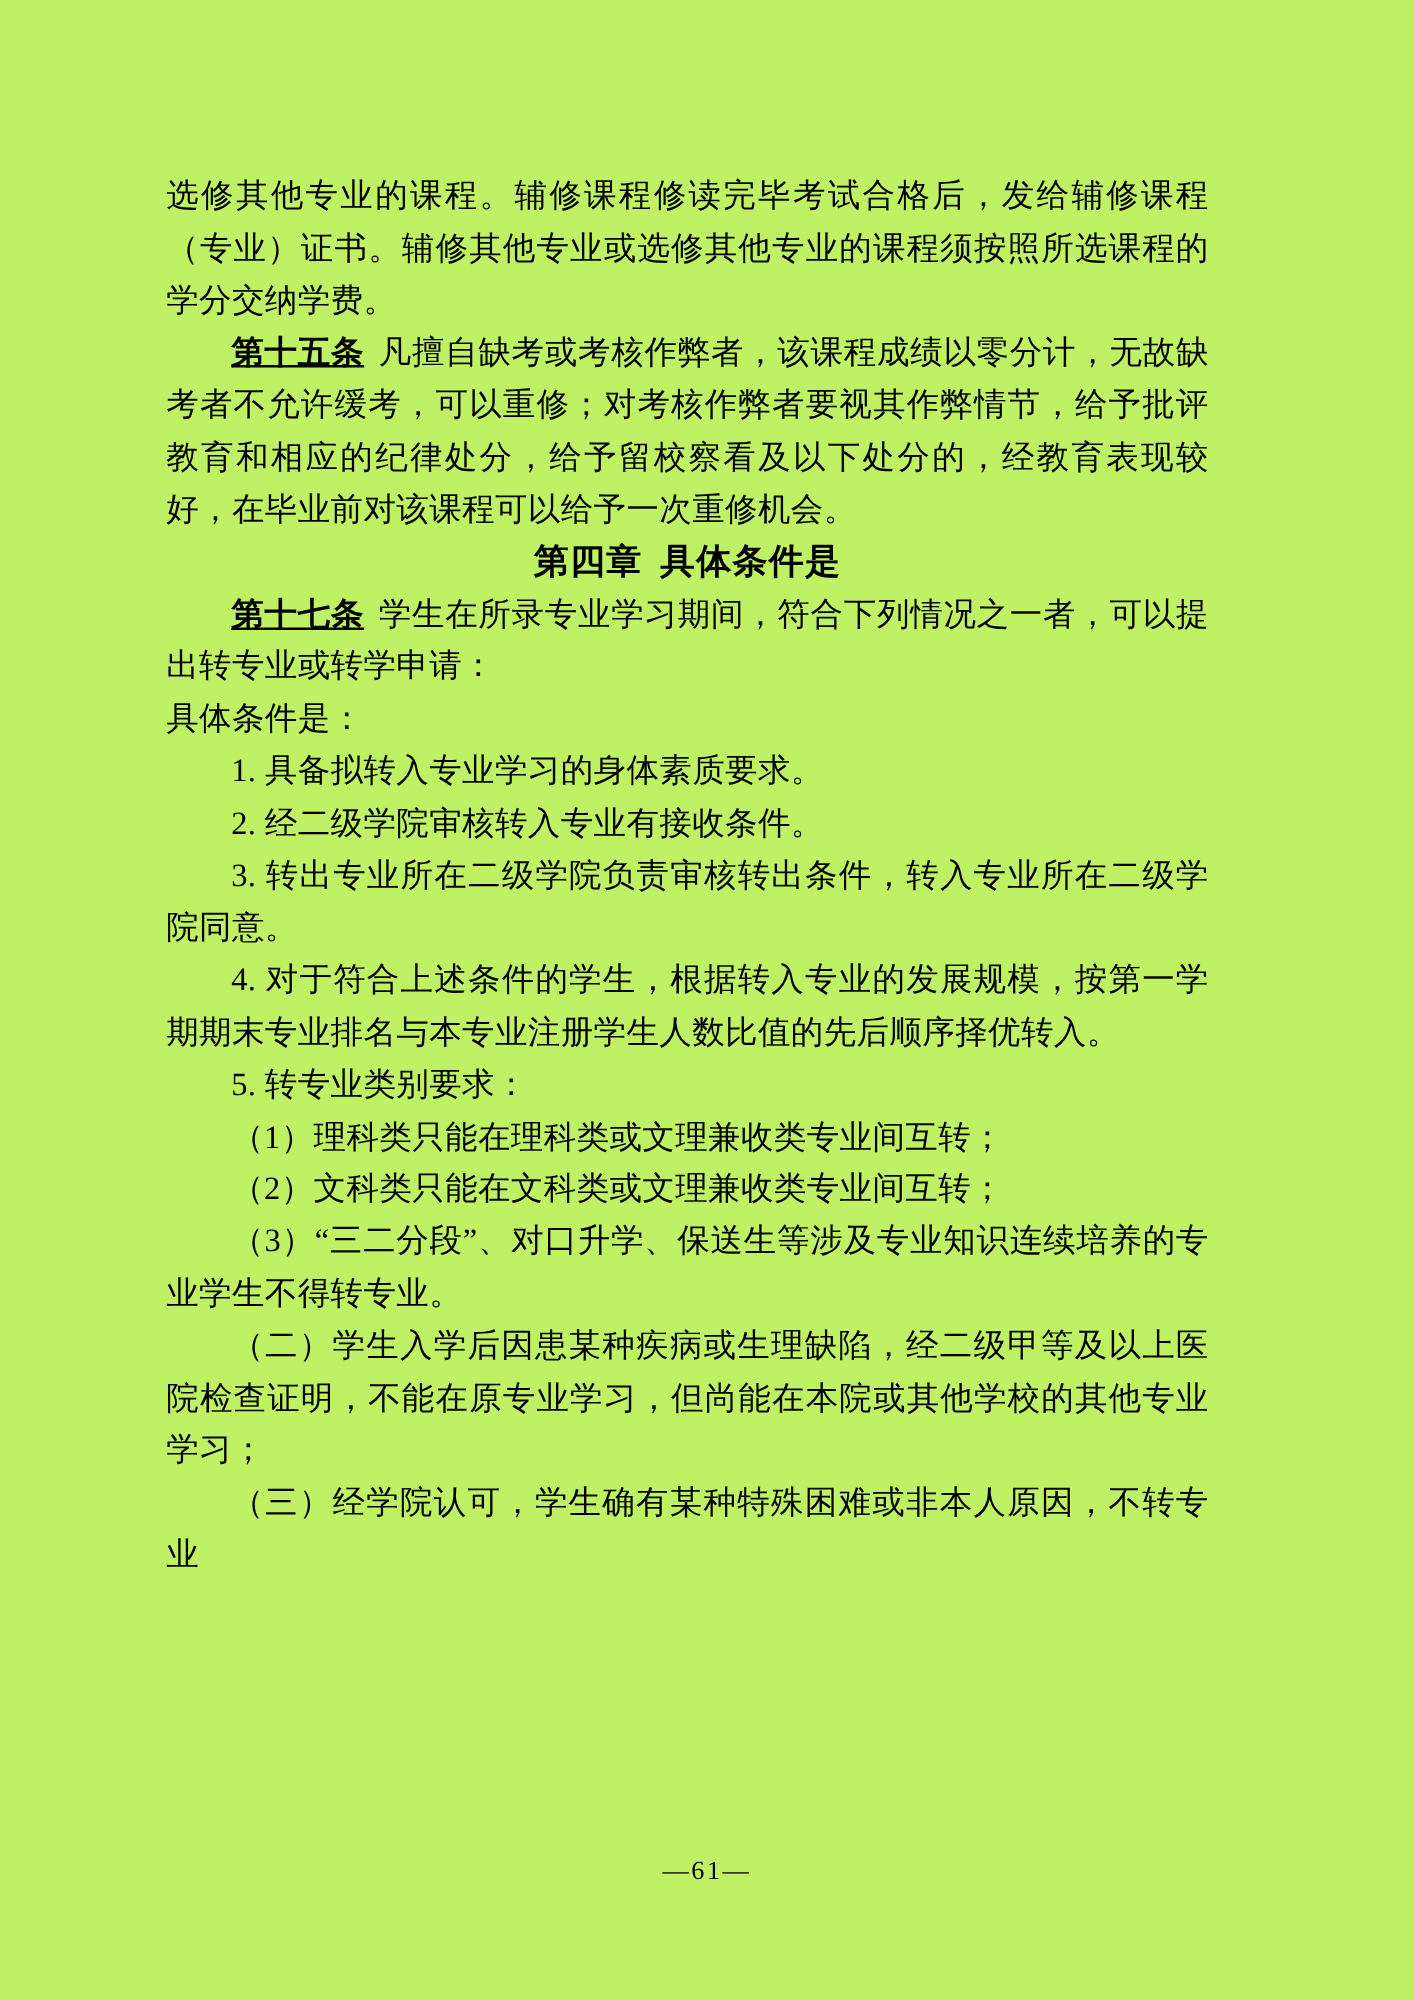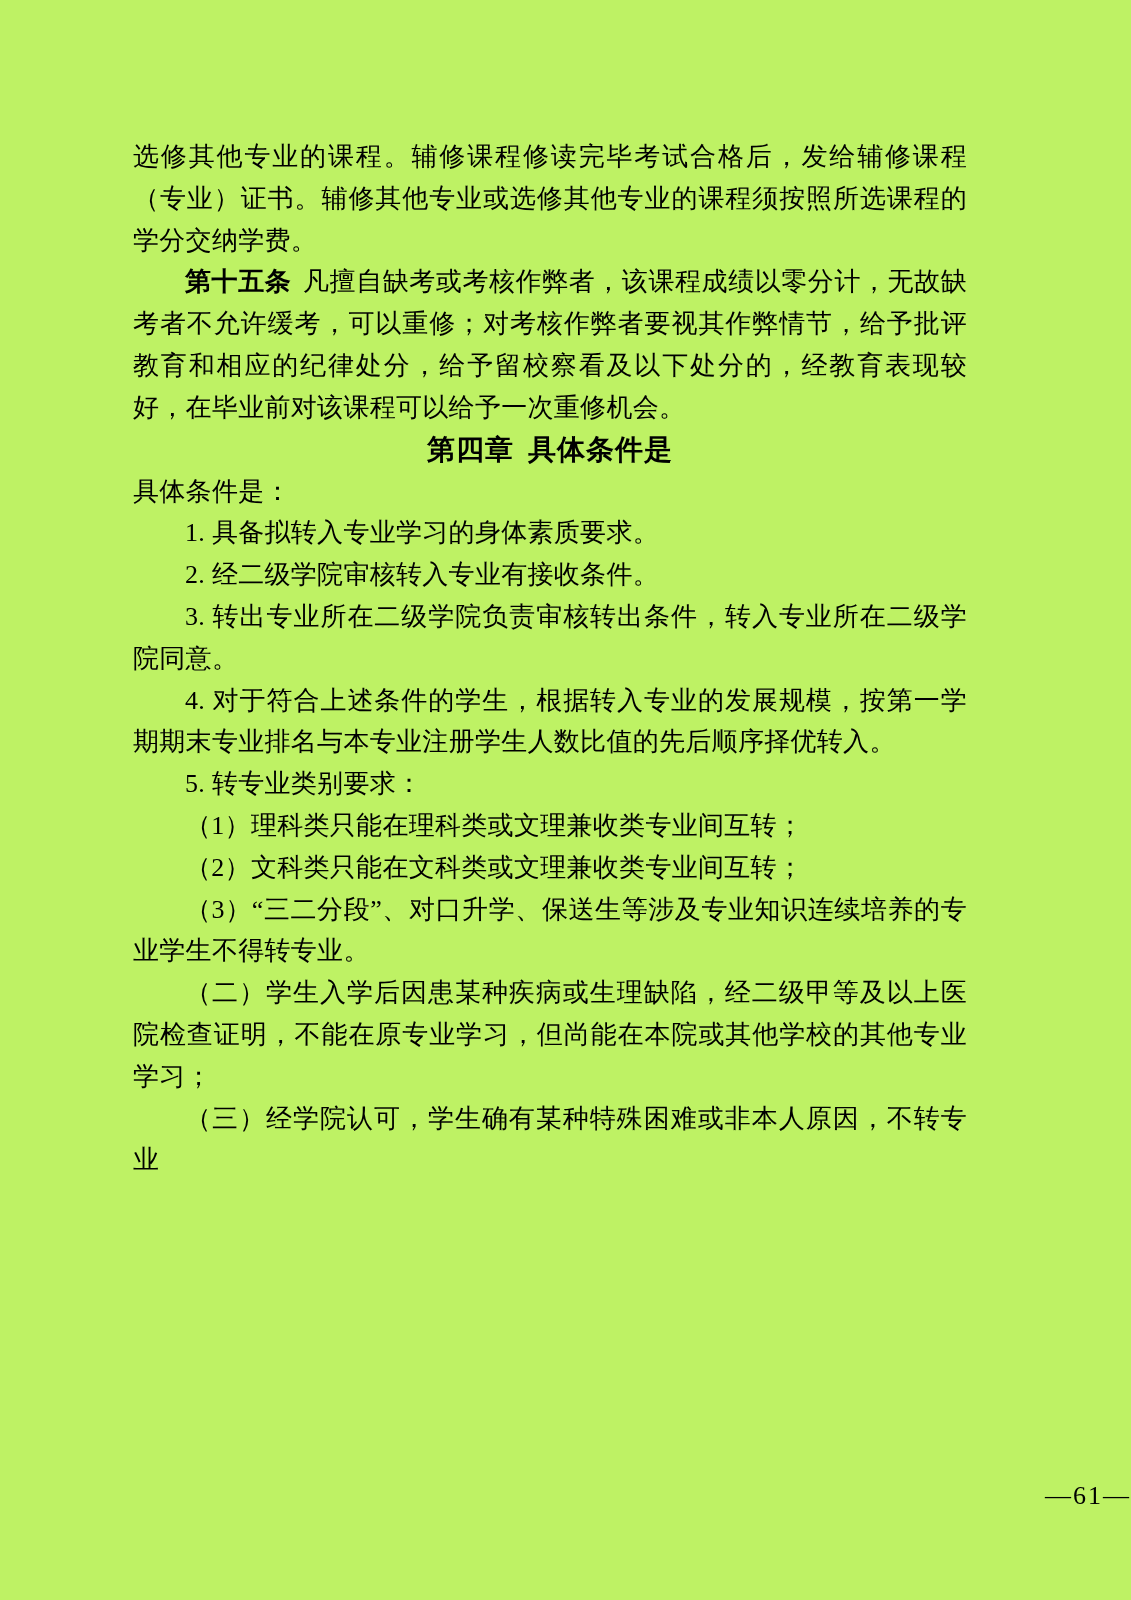--- a/index.html
+++ b/index.html
@@ -30,57 +30,59 @@
     text-justify: inter-character;
     letter-spacing: 0.3px;
     word-break: break-all;
   }
   .indent {
     text-indent: 2em;
   }
   .article-label {
     font-weight: bold;
     padding-right: 0.45em;
+    text-decoration: underline;
   }
   .chapter-heading {
     margin: 0;
     font-size: 28px;
     line-height: 42px;
     font-weight: bold;
     text-align: center;
     letter-spacing: 1px;
   }
   .chapter-heading .chapter-num {
     padding-right: 0.5em;
     text-align: right;
   }
   .footer {
     position: absolute;
     left: 0;
     top: 1481px;
     width: 100%;
-    text-align: right;
-    font-size: 26px;
+    text-align: center;
+    font-size: 21px;
     line-height: 30px;
     letter-spacing: 2px;
   }
 </style>
 </head>
 <body>
 
 <div class="page">
   <div class="content">
 
     <p class="para">选修其他专业的课程。辅修课程修读完毕考试合格后，发给辅修课程（专业）证书。辅修其他专业或选修其他专业的课程须按照所选课程的学分交纳学费。</p>
 
     <p class="para indent"><b class="article-label">第十五条</b><span>凡擅自缺考或考核作弊者，该课程成绩以零分计，无故缺考者不允许缓考，可以重修；对考核作弊者要视其作弊情节，给予批评教育和相应的纪律处分，给予留校察看及以下处分的，经教育表现较好，在毕业前对该课程可以给予一次重修机会。</span></p>
 
 
     <h2 class="chapter-heading"><span class="chapter-num">第四章</span><span>具体条件是</span></h2>
 
+    <p class="para indent"><b class="article-label">第十七条</b><span>学生在所录专业学习期间，符合下列情况之一者，可以提出转专业或转学申请：</span></p>
 
 
     <p class="para">具体条件是：</p>
 
     <p class="para indent">1. 具备拟转入专业学习的身体素质要求。</p>
 
     <p class="para indent">2. 经二级学院审核转入专业有接收条件。</p>
 
     <p class="para indent">3. 转出专业所在二级学院负责审核转出条件，转入专业所在二级学院同意。</p>
 

